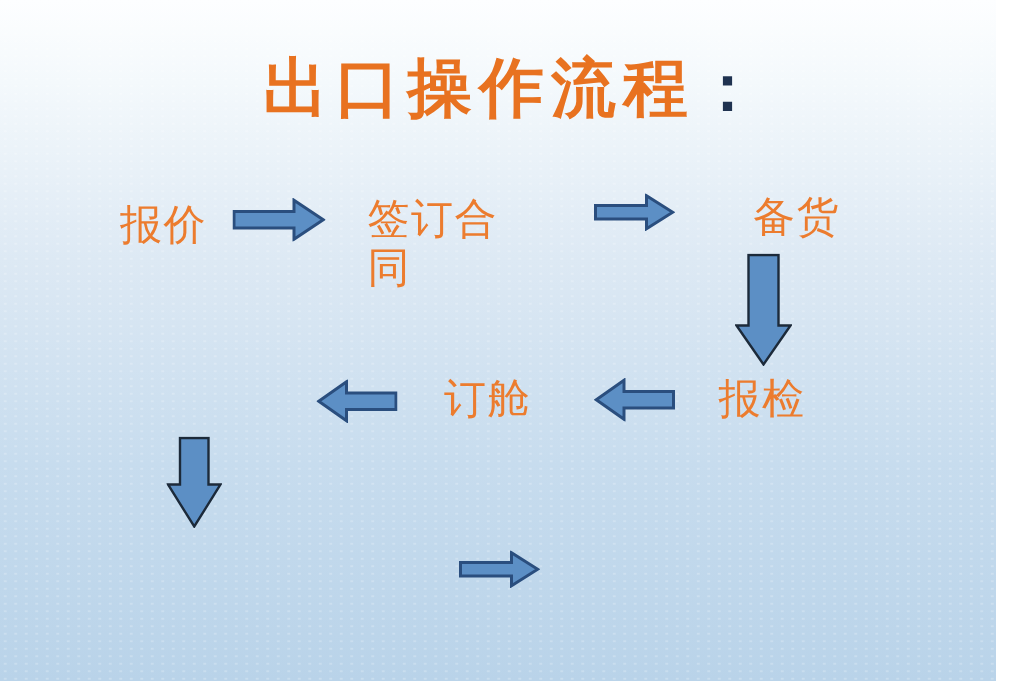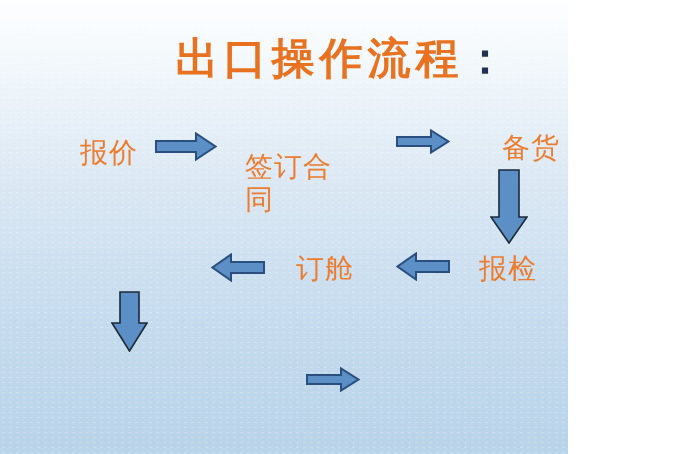--- a/index.html
+++ b/index.html
@@ -1,20 +1,20 @@
 <!DOCTYPE html>
 <html><head>
 <meta charset="utf-8">
 <style>
   html, body { margin: 0; padding: 0; background: #fff; }
   body { font-family: "Liberation Sans", "DejaVu Sans", sans-serif; }
 
   .slide {
     position: relative;
-    width: 568px; height: 454px;
+    width: 664px; height: 454px;
     overflow: hidden;
     background: linear-gradient(180deg,
       #fdfeff 0%, #f4f9fc 12%, #dde9f4 38%, #c7dcee 68%, #b9d3e9 100%);
   }
   
   .slide::after {
     content: "";
     position: absolute; inset: 0;
     background-image: radial-gradient(rgba(255,255,255,0.22) 1px, transparent 1.3px);
     background-size: 7px 5px;
@@ -34,20 +34,21 @@
   .title .colon { color: #1f3250; letter-spacing: 0; }
 
   .step {
     position: absolute;
     color: #ec7c2e;
     font-size: 28px;
     letter-spacing: 1px;
     line-height: 33px;
     white-space: nowrap;
     z-index: 2;
+    font-family: Liberation Mono, monospace;
   }
   .step.wrap { white-space: normal; text-align: left; }
 
   .arrow { position: absolute; z-index: 1; }
   .arrow svg { display: block; }
 </style>
 </head>
 <body>
 
 <div class="slide">
@@ -57,21 +58,21 @@
   </div>
 
   <div class="step" style="left:80px; top:136px;">报价</div>
 
   <div class="arrow" style="left:155px; top:132px;">
     <svg width="62" height="29" viewBox="0 0 62 29">
       <polygon points="1,9 41,9 41,1.5 60.5,14.5 41,27.5 41,20 1,20" fill="#5C8FC5" stroke="#2A4E7E" stroke-width="2"></polygon>
     </svg>
   </div>
 
-  <div class="step wrap" style="left:245px; top:150px; width:105px;">签订合同</div>
+  <div class="step wrap" style="left:245px; top:132px; width:105px;">签订合同</div>
 
   <div class="arrow" style="left:396px; top:129px;">
     <svg width="54" height="25" viewBox="0 0 54 25">
       <polygon points="1,8 35,8 35,1.5 52.5,12.5 35,23.5 35,17 1,17" fill="#5C8FC5" stroke="#2A4E7E" stroke-width="2"></polygon>
     </svg>
   </div>
 
   <div class="step" style="left:479px; top:131px;margin-left:23px;">备货</div>
 
   <div class="arrow" style="left:490px; top:169px;">

